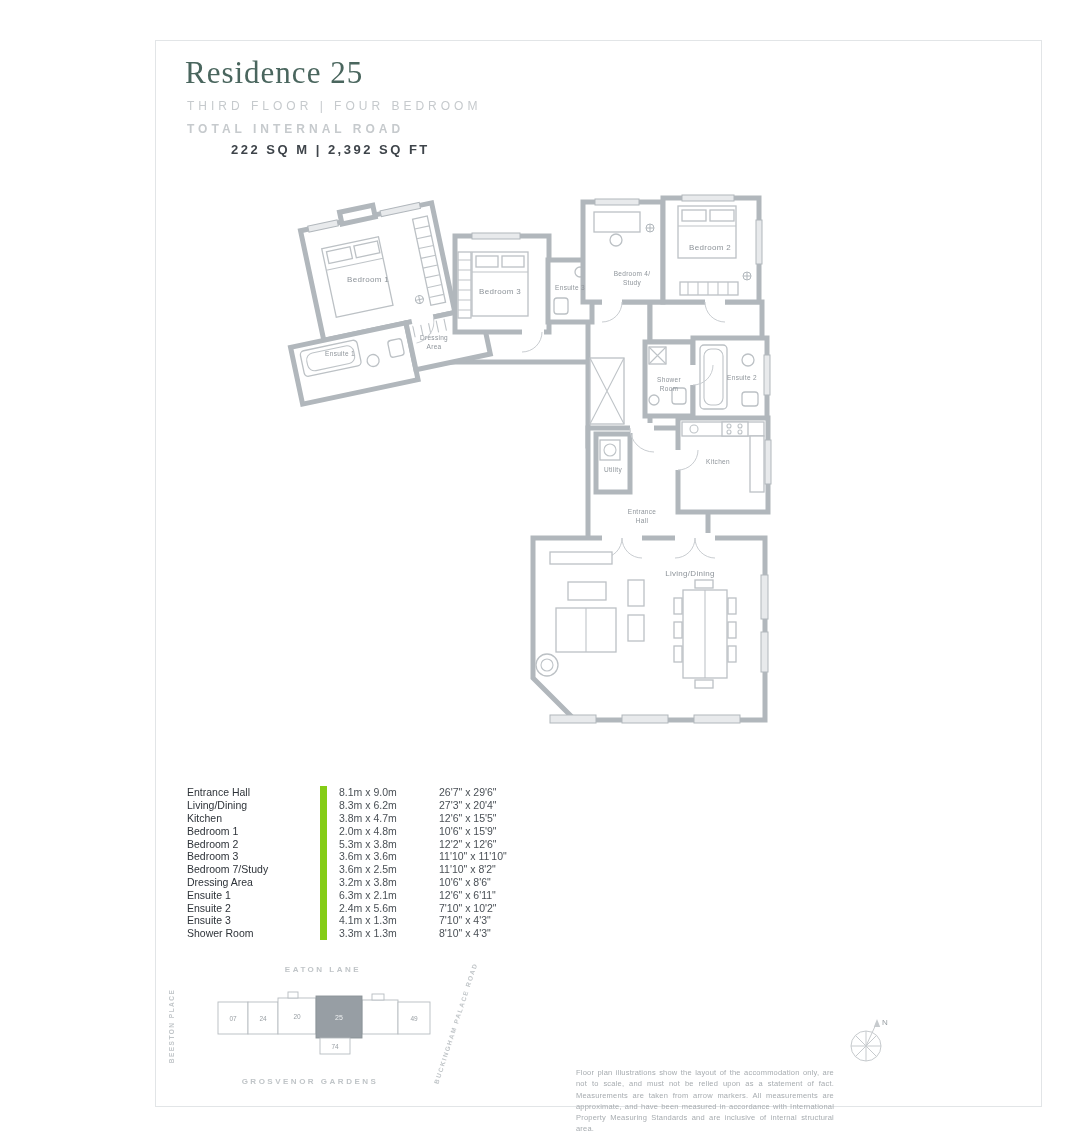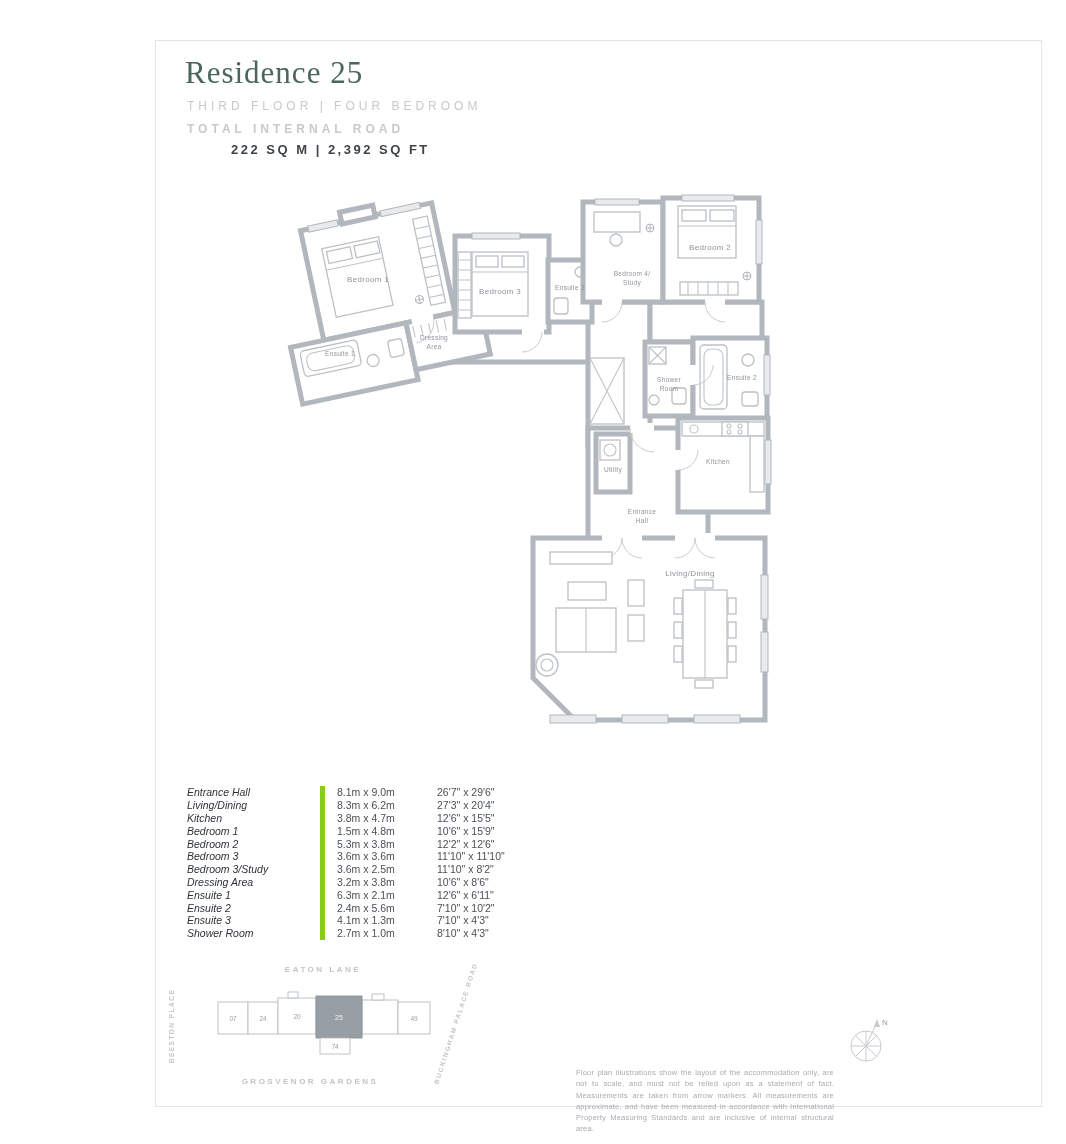--- a/index.html
+++ b/index.html
@@ -11,22 +11,22 @@
          font-size:31px;font-weight:400;color:#4a665e;letter-spacing:1px;}
   .subtitle{position:absolute;left:187px;top:99px;font-size:12px;letter-spacing:4px;
             color:#c6cacd;font-weight:400;}
   .area-label{position:absolute;left:187px;top:122px;font-size:12px;letter-spacing:4px;
               color:#c6cacd;font-weight:700;}
   .area-value{position:absolute;left:187px;top:142px;font-size:13px;letter-spacing:2.5px;
               color:#3e444a;font-weight:700;margin-left:44px;}
   .plan-svg{position:absolute;left:250px;top:160px;width:540px;height:590px;}
   .dims{position:absolute;left:187px;top:786px;border-collapse:collapse;}
   .dims td{font-size:10.5px;color:#4a5056;height:12.8px;padding:0;vertical-align:middle;white-space:nowrap;}
-  .dims td.room{width:133px;color:#2e3339;font-style:italic;}
-  .dims td.metric{width:86px;border-left:5px solid #84cc16;padding-left:12px;}
+  .dims td.room{width:133px;color:#2e3339;}
+  .dims td.metric{width:86px;border-left:7px solid #84cc16;padding-left:12px;}
   .dims td.imperial{width:92px;padding-left:14px;}
   .map-svg{position:absolute;left:158px;top:952px;width:330px;height:148px;}
   .compass-svg{position:absolute;left:836px;top:1012px;width:64px;height:64px;}
   .disclaimer{position:absolute;left:576px;top:1036px;width:258px;font-size:7.5px;
               line-height:1.5;color:#a7acb0;text-align:justify;letter-spacing:0.2px;margin-top:31px;}
   
   .wall{fill:#ffffff;stroke:#b1b7bc;stroke-width:5;}
   .furn{fill:#ffffff;stroke:#bcc1c5;stroke-width:1.3;}
   .thin{fill:none;stroke:#bfc4c8;stroke-width:1.1;}
   .win{fill:#e8eaec;stroke:#b1b7bc;stroke-width:1;}
@@ -268,35 +268,35 @@
         <td class="metric">8.3m x 6.2m</td>
         <td class="imperial">27'3" x 20'4"</td>
       </tr>
       <tr>
         <td class="room">Kitchen</td>
         <td class="metric">3.8m x 4.7m</td>
         <td class="imperial">12'6" x 15'5"</td>
       </tr>
       <tr>
         <td class="room">Bedroom 1</td>
-        <td class="metric">1.5m x 4.8m</td>
+        <td class="metric">2.0m x 4.8m</td>
         <td class="imperial">10'6" x 15'9"</td>
       </tr>
       <tr>
         <td class="room">Bedroom 2</td>
         <td class="metric">5.3m x 3.8m</td>
         <td class="imperial">12'2" x 12'6"</td>
       </tr>
       <tr>
         <td class="room">Bedroom 3</td>
         <td class="metric">3.6m x 3.6m</td>
         <td class="imperial">11'10" x 11'10"</td>
       </tr>
       <tr>
-        <td class="room">Bedroom 3/Study</td>
+        <td class="room">Bedroom 7/Study</td>
         <td class="metric">3.6m x 2.5m</td>
         <td class="imperial">11'10" x 8'2"</td>
       </tr>
       <tr>
         <td class="room">Dressing Area</td>
         <td class="metric">3.2m x 3.8m</td>
         <td class="imperial">10'6" x 8'6"</td>
       </tr>
       <tr>
         <td class="room">Ensuite 1</td>
@@ -308,21 +308,21 @@
         <td class="metric">2.4m x 5.6m</td>
         <td class="imperial">7'10" x 10'2"</td>
       </tr>
       <tr>
         <td class="room">Ensuite 3</td>
         <td class="metric">4.1m x 1.3m</td>
         <td class="imperial">7'10" x 4'3"</td>
       </tr>
       <tr>
         <td class="room">Shower Room</td>
-        <td class="metric">2.7m x 1.0m</td>
+        <td class="metric">3.3m x 1.3m</td>
         <td class="imperial">8'10" x 4'3"</td>
       </tr>
     </tbody>
   </table>
 
   <svg class="map-svg" viewBox="0 0 330 148">
     <text class="street" x="165" y="20">EATON LANE</text>
     <text class="street" x="152" y="132">GROSVENOR GARDENS</text>
     <text class="street street-sm" transform="rotate(-90 16 74)" x="16" y="74">BEESTON PLACE</text>
     <text class="street street-sm" transform="rotate(-72 300 72)" x="300" y="72">BUCKINGHAM PALACE ROAD</text>

